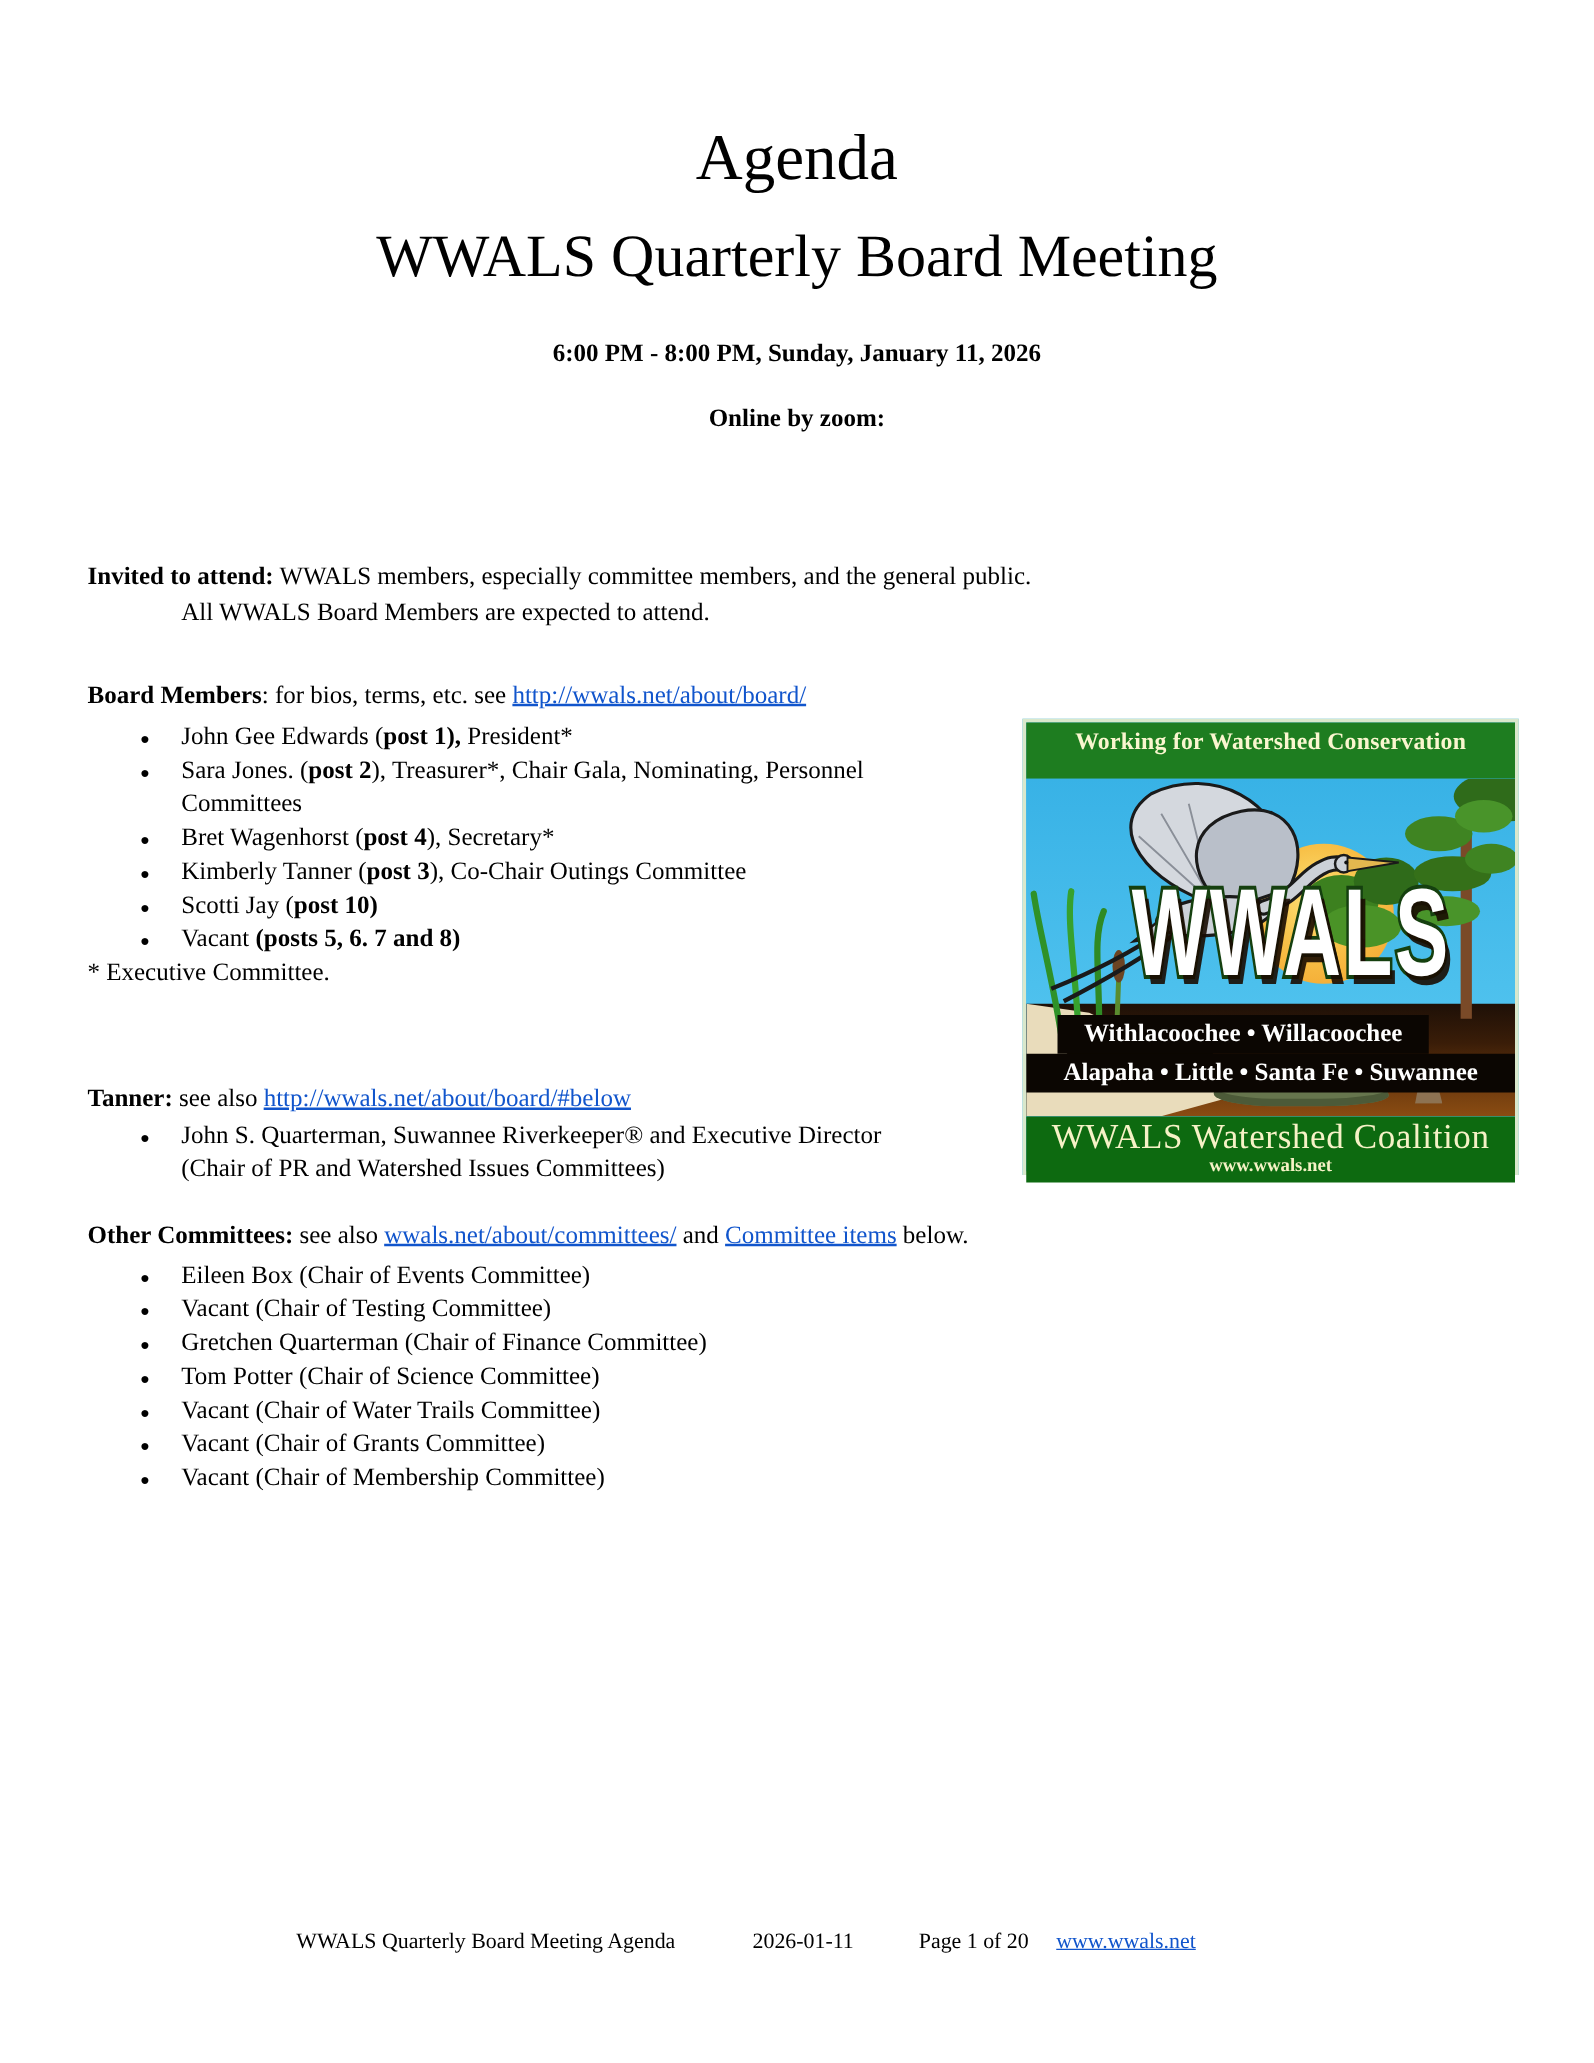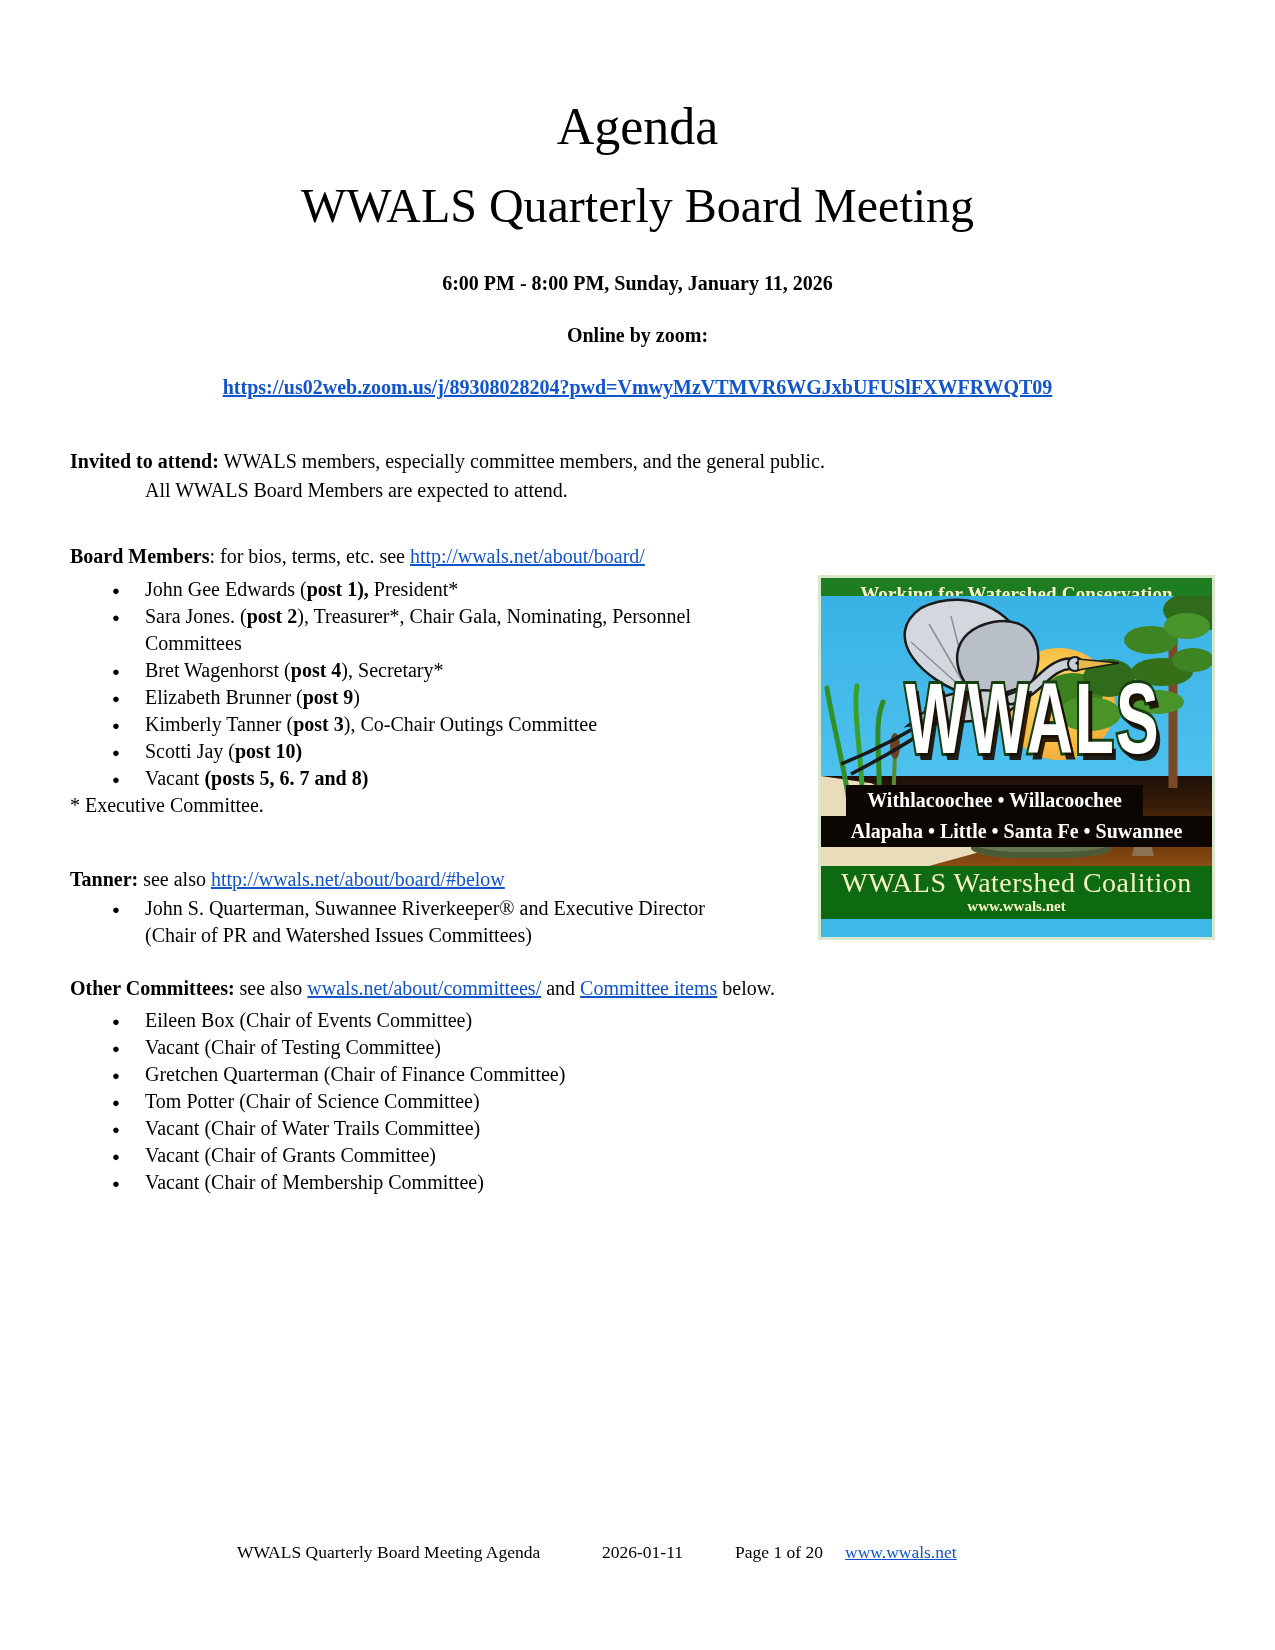--- a/index.html
+++ b/index.html
@@ -20,21 +20,21 @@
   .staff{top:866px;left:70px;width:760px;}
   .committees{top:975px;left:70px;width:840px;}
   ul.blist{list-style:none;margin:6px 0 0 0;padding:0;}
   ul.blist li{position:relative;padding-left:75px;line-height:27px;}
   ul.blist li::before{content:"●";position:absolute;left:42px;top:1px;font-size:13px;}
   .wrapline{min-height:0;}
   .footnote{line-height:27px;}
   
   .logo{position:absolute;left:818px;top:575px;width:397px;height:365px;
         border:3px solid #d9e8cc;box-sizing:border-box;background:#3fb8e8;}
-  .logo-top{height:18px;background:#1e7d20;color:#faf6cf;font-weight:bold;font-size:19px;
+  .logo-top{height:45px;background:#1e7d20;color:#faf6cf;font-weight:bold;font-size:19px;
             line-height:31px;text-align:center;letter-spacing:0.2px;}
   .logo-scene{position:relative;width:391px;height:270px;overflow:hidden;
               background:linear-gradient(180deg,#38b2e6 0%,#4fc2ee 70%,#7dd4f2 100%);}
   .sun{position:absolute;left:182px;top:52px;width:112px;height:112px;border-radius:50%;
        background:radial-gradient(circle at 45% 40%,#fce37a 0%,#f8c148 45%,#f2a02b 100%);z-index:1;}
   .scene-svg{position:absolute;left:0;top:0;width:391px;height:275px;z-index:3;pointer-events:none;}
   .swamp{position:absolute;left:0;bottom:0;width:391px;height:90px;z-index:2;
          background:linear-gradient(180deg,#1e1007 0%,#3a1d08 35%,#6b390e 70%,#8a4c12 100%);}
   .swamp::before{content:"";position:absolute;left:0;top:0;width:46%;height:100%;background:#e9dcbb;
          clip-path:polygon(0 0,28% 8%,100% 78%,60% 100%,0 100%);}
@@ -69,36 +69,32 @@
 </style>
 </head>
 <body>
 
 <div class="page">
 
   <div class="center title1">Agenda</div>
   <div class="center title2">WWALS Quarterly Board Meeting</div>
   <div class="center datetime">6:00 PM - 8:00 PM, Sunday, January 11, 2026</div>
   <div class="center online">Online by zoom:</div>
-  <div class="center zoomrow">
-    <a class="link">https://us02web.zoom.us/j/89308028204?pwd=VmwyMzVTMVR6WGJxbUFUSlFXWFRWQT09</a>
-  </div>
 
   <div class="sect invited">
     <div><span class="b">Invited to attend:</span><span> WWALS members, especially committee members, and the general public.</span></div>
     <div class="ind">All WWALS Board Members are expected to attend.</div>
   </div>
 
   <div class="sect board">
     <div><span class="b">Board Members</span><span>: for bios, terms, etc. see </span><a class="link">http://wwals.net/about/board/</a></div>
     <ul class="blist">
       <li><span>John Gee Edwards (</span><span class="b">post 1),</span><span> President*</span><div class="wrapline"></div></li>
       <li><span>Sara Jones. (</span><span class="b">post 2</span><span>), Treasurer*, Chair Gala, Nominating, Personnel</span><div class="wrapline">Committees</div></li>
       <li><span>Bret Wagenhorst (</span><span class="b">post 4</span><span>), Secretary*</span><div class="wrapline"></div></li>
-      <li><span>Elizabeth Brunner (</span><span class="b">post 9</span><span>)</span><div class="wrapline"></div></li>
       <li><span>Kimberly Tanner (</span><span class="b">post 3</span><span>), Co-Chair Outings Committee</span><div class="wrapline"></div></li>
       <li><span>Scotti Jay (</span><span class="b">post 10)</span><span></span><div class="wrapline"></div></li>
       <li><span>Vacant </span><span class="b">(posts 5, 6. 7 and 8)</span><span></span><div class="wrapline"></div></li>
     </ul>
     <div class="footnote">* Executive Committee.</div>
   </div>
 
   <div class="sect staff">
     <div><span class="b">Tanner:</span><span> see also </span><a class="link">http://wwals.net/about/board/#below</a></div>
     <ul class="blist" style="margin-top:2px;">

